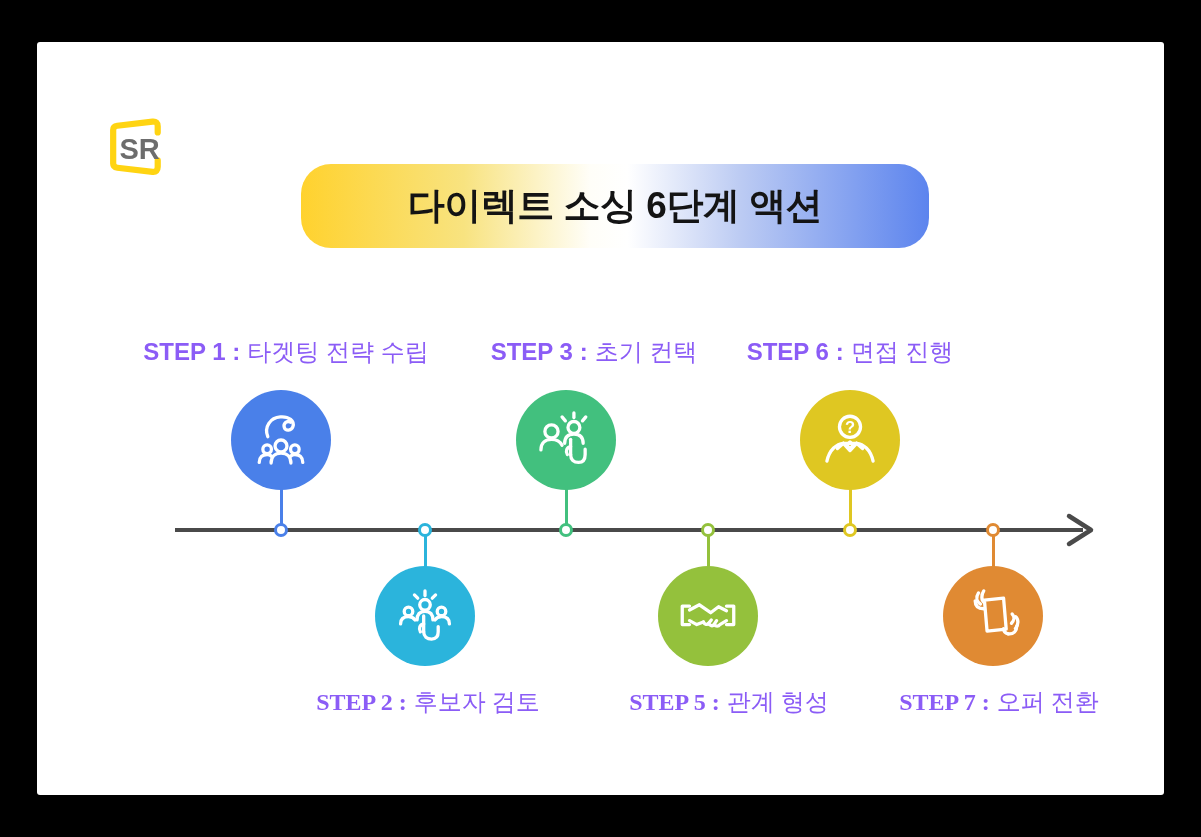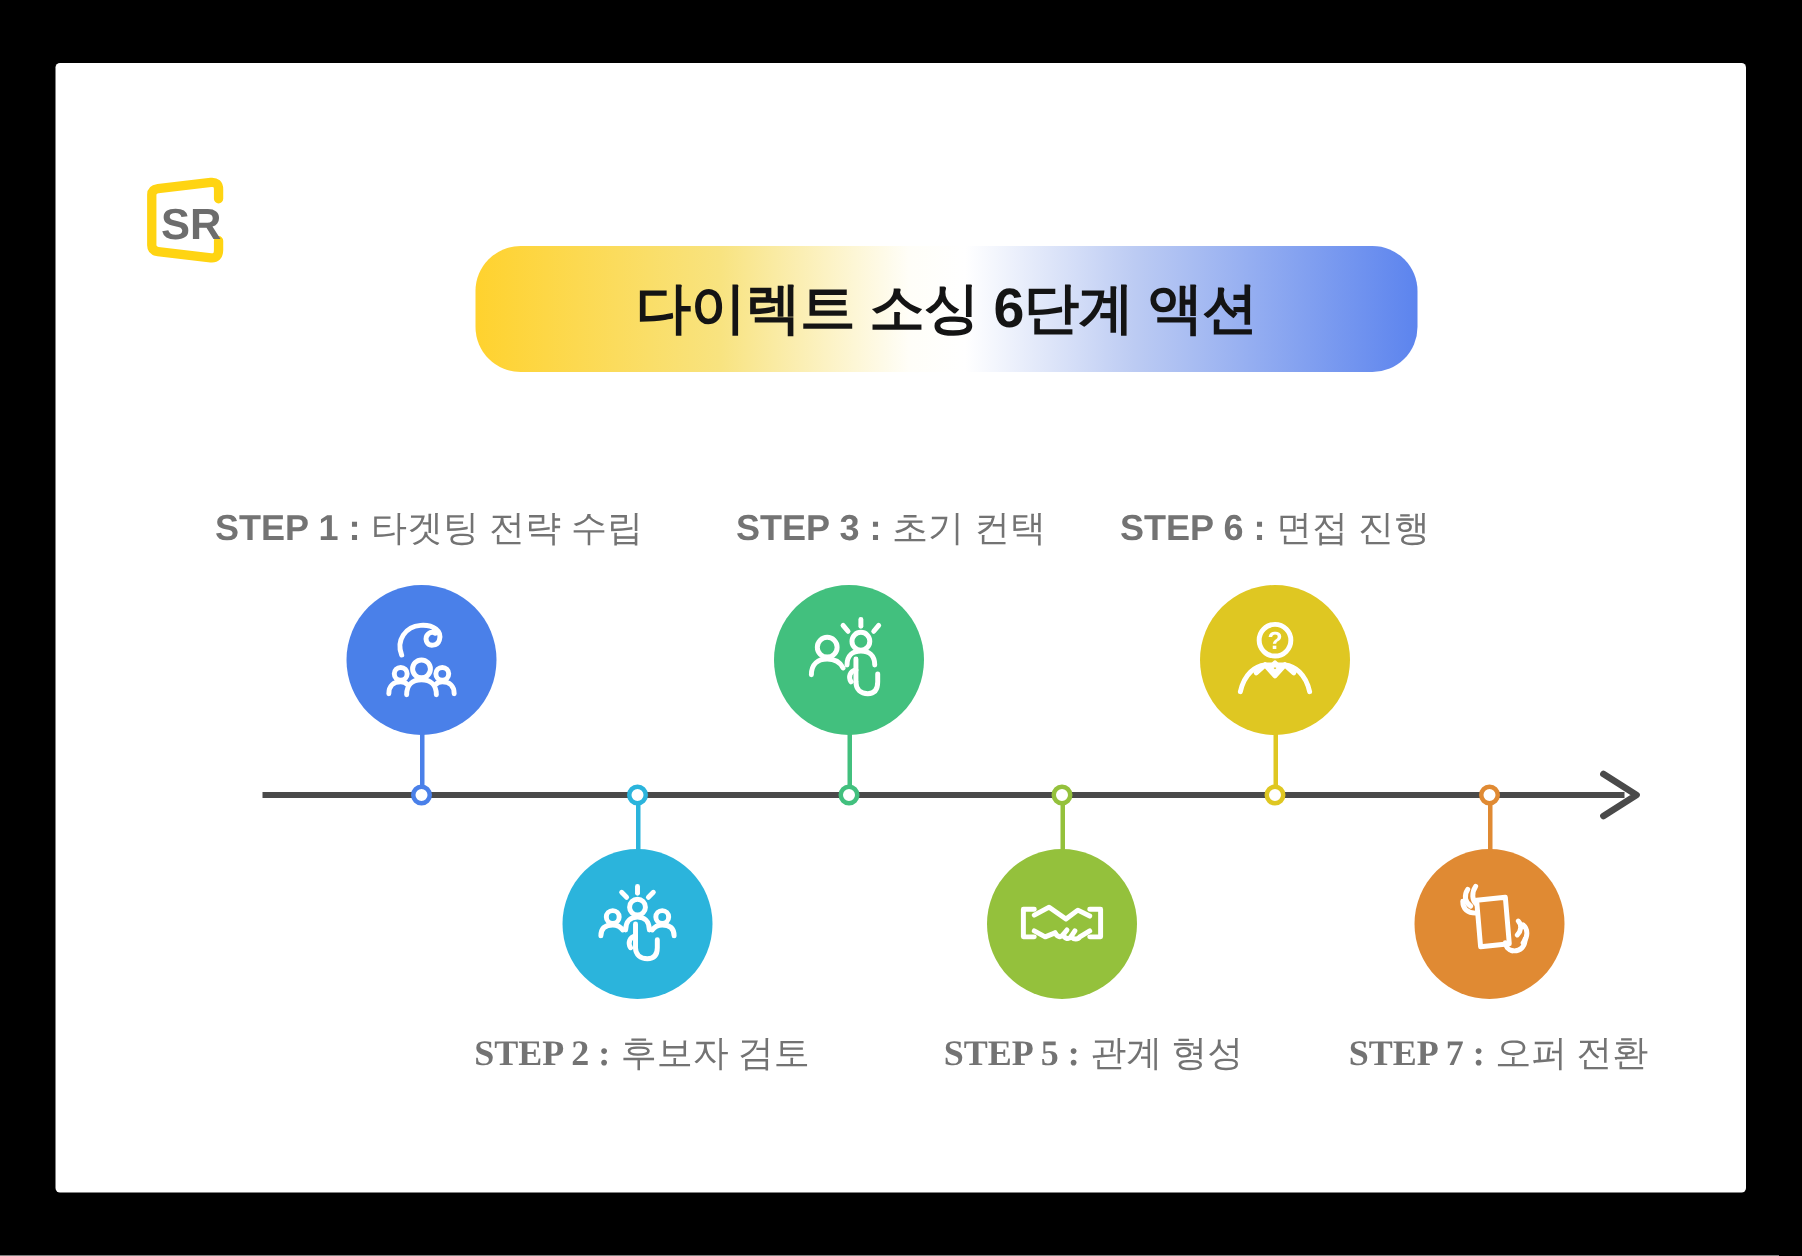--- a/index.html
+++ b/index.html
@@ -7,27 +7,27 @@
     width:1201px;height:837px;background:#000;
     font-family:"Liberation Sans","DejaVu Sans",sans-serif;
     position:relative;overflow:hidden;
   }
   #page{position:absolute;inset:0;}
   .card{
     position:absolute;left:37px;top:42px;width:1127px;height:753px;
     background:#fff;border-radius:3px;
   }
   
-  .logo{position:absolute;left:60px;top:76px;width:56px;height:58px;}
+  .logo{position:absolute;left:72px;top:76px;width:56px;height:58px;}
   
   .banner{
     position:absolute;left:264px;top:122px;width:628px;height:84px;
     border-radius:30px;
     background:linear-gradient(90deg,#ffd22e 0%,#f8e380 26%,#fffef8 46%,#ffffff 52%,#bccbf3 70%,#5c84ee 100%);
-    display:flex;align-items:center;justify-content:center;margin-left:16px;
+    display:flex;align-items:center;justify-content:center;
   }
   .banner h1{
     margin:0;font-size:37px;font-weight:800;color:#141414;letter-spacing:-0.5px;
   }
   
   .tl-line{position:absolute;left:138px;top:486px;width:908px;height:4px;background:#4a4a4a;}
   .tl-arrow{position:absolute;left:1024px;top:468px;width:40px;height:40px;}
   
   .step{position:absolute;top:0;width:0;}
   .step-1{left:244px}.step-2{left:388px}.step-3{left:529px}
@@ -42,21 +42,21 @@
   .bubble svg{width:66px;height:66px;}
   .stem{position:absolute;left:-1.5px;width:3px;background:var(--c,#888);}
   .top .stem{top:446px;height:38px;}
   .bot .stem{top:490px;height:36px;}
   .node{
     position:absolute;left:-7px;top:481px;width:8px;height:8px;border-radius:50%;
     background:#fff;border:3px solid var(--c,#888);box-sizing:content-box;
   }
   .step-label{
     position:absolute;transform:translateX(-50%);white-space:nowrap;
-    font-size:24px;color:#737373;
+    font-size:24px;color:#8b5cf6;
   }
   .top .step-label{top:294px;}
   .bot .step-label{top:644px;font-family:Liberation Serif, serif;}
   .step-1 .step-label{margin-left:5px}
   .step-2 .step-label{margin-left:3px}
   .step-3 .step-label{margin-left:28px}
   .step-4 .step-label{margin-left:21px}
   .step-5 .step-label{margin-left:0}
   .step-6 .step-label{margin-left:6px}
   .step-num{font-weight:800;}

